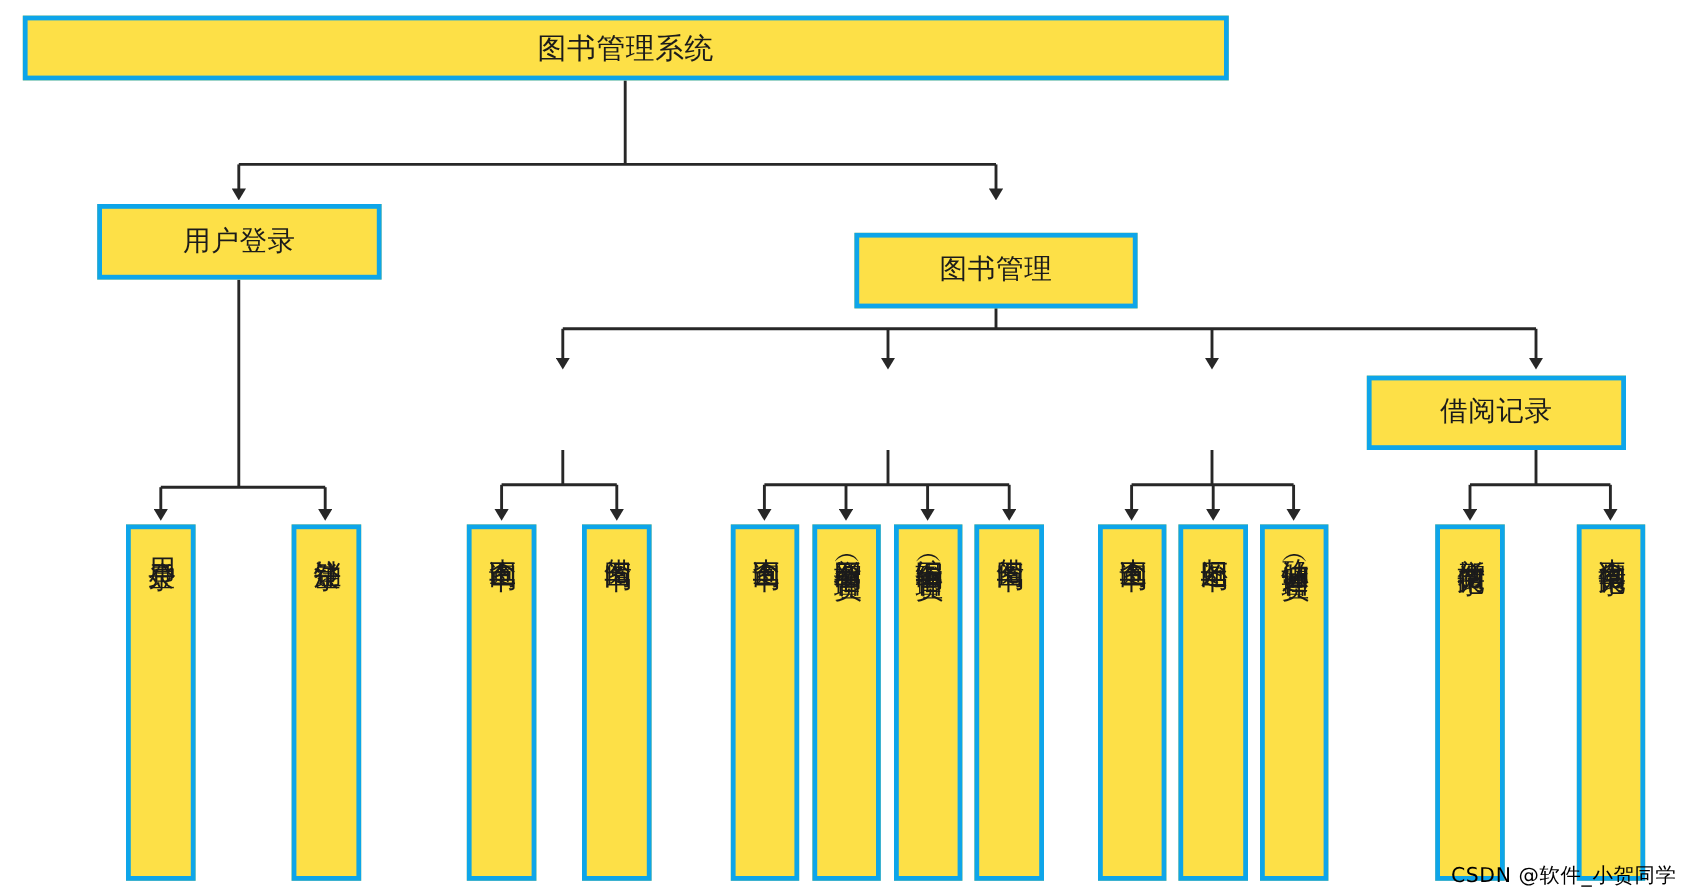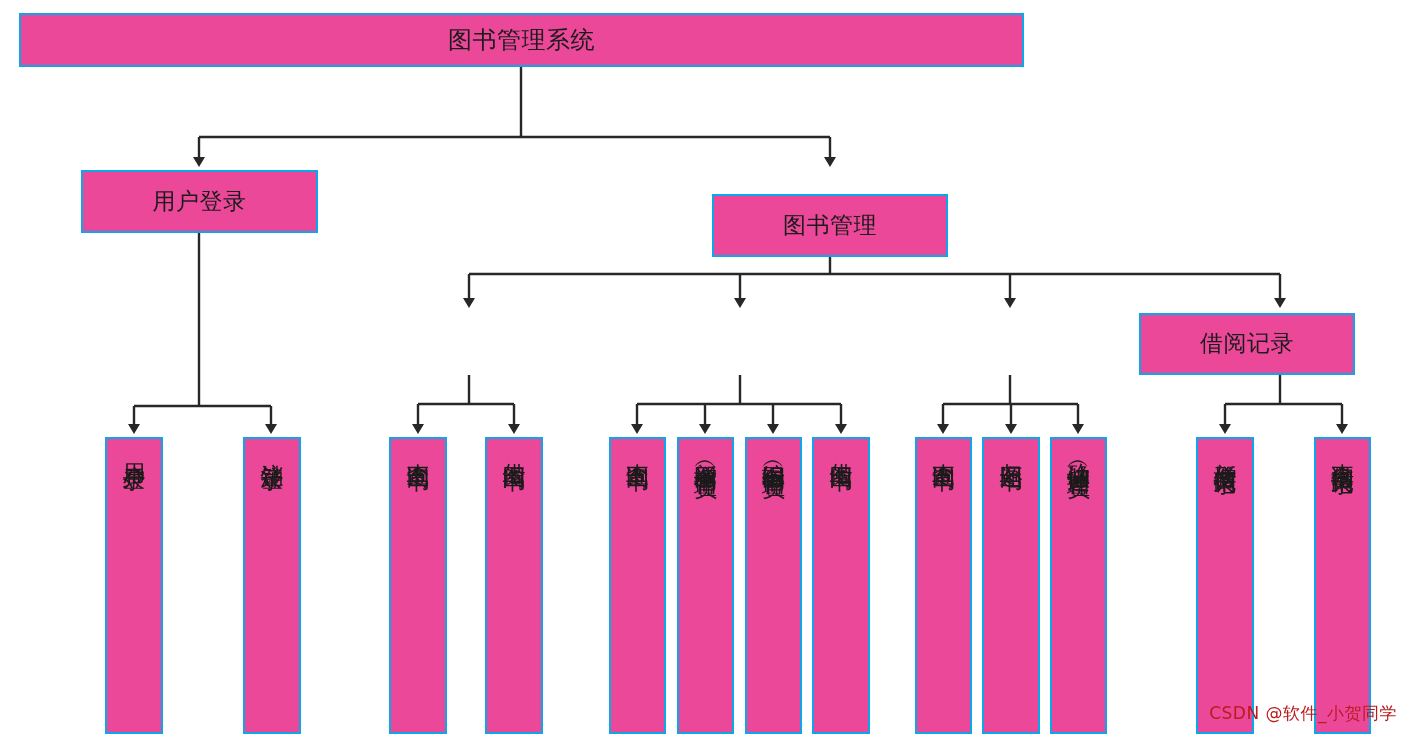--- a/index.html
+++ b/index.html
@@ -22,22 +22,22 @@
     position: absolute;
     left: 0;
     top: 0;
     width: 1405px;
     height: 747px;
     pointer-events: none;
   }
   .node {
     position: absolute;
     box-sizing: border-box;
-    background: #ec4899;
-    border: 2px solid #0ea5e9;
+    background: #fde047;
+    border: 4px solid #0ea5e9;
     display: flex;
     align-items: center;
     justify-content: center;
     color: #1b1b1b;
     z-index: 2;
   }
   .node-label {
     display: block;
     text-align: center;
     line-height: 1.18;
@@ -61,23 +61,23 @@
     writing-mode: vertical-rl;
     text-orientation: upright;
     font-size: 23px;
     line-height: 1.0;
     letter-spacing: 2px;
     white-space: nowrap;
   }
   .watermark {
     position: absolute;
     right: 8px;
-    bottom: 22px;
+    bottom: 6px;
     font-size: 17px;
-    color: #b91c1c;
+    color: #000000;
     letter-spacing: 0.5px;
     z-index: 5;
     user-select: none;
   }
 </style>
 </head>
 <body>
 
 <div id="canvas">
 

